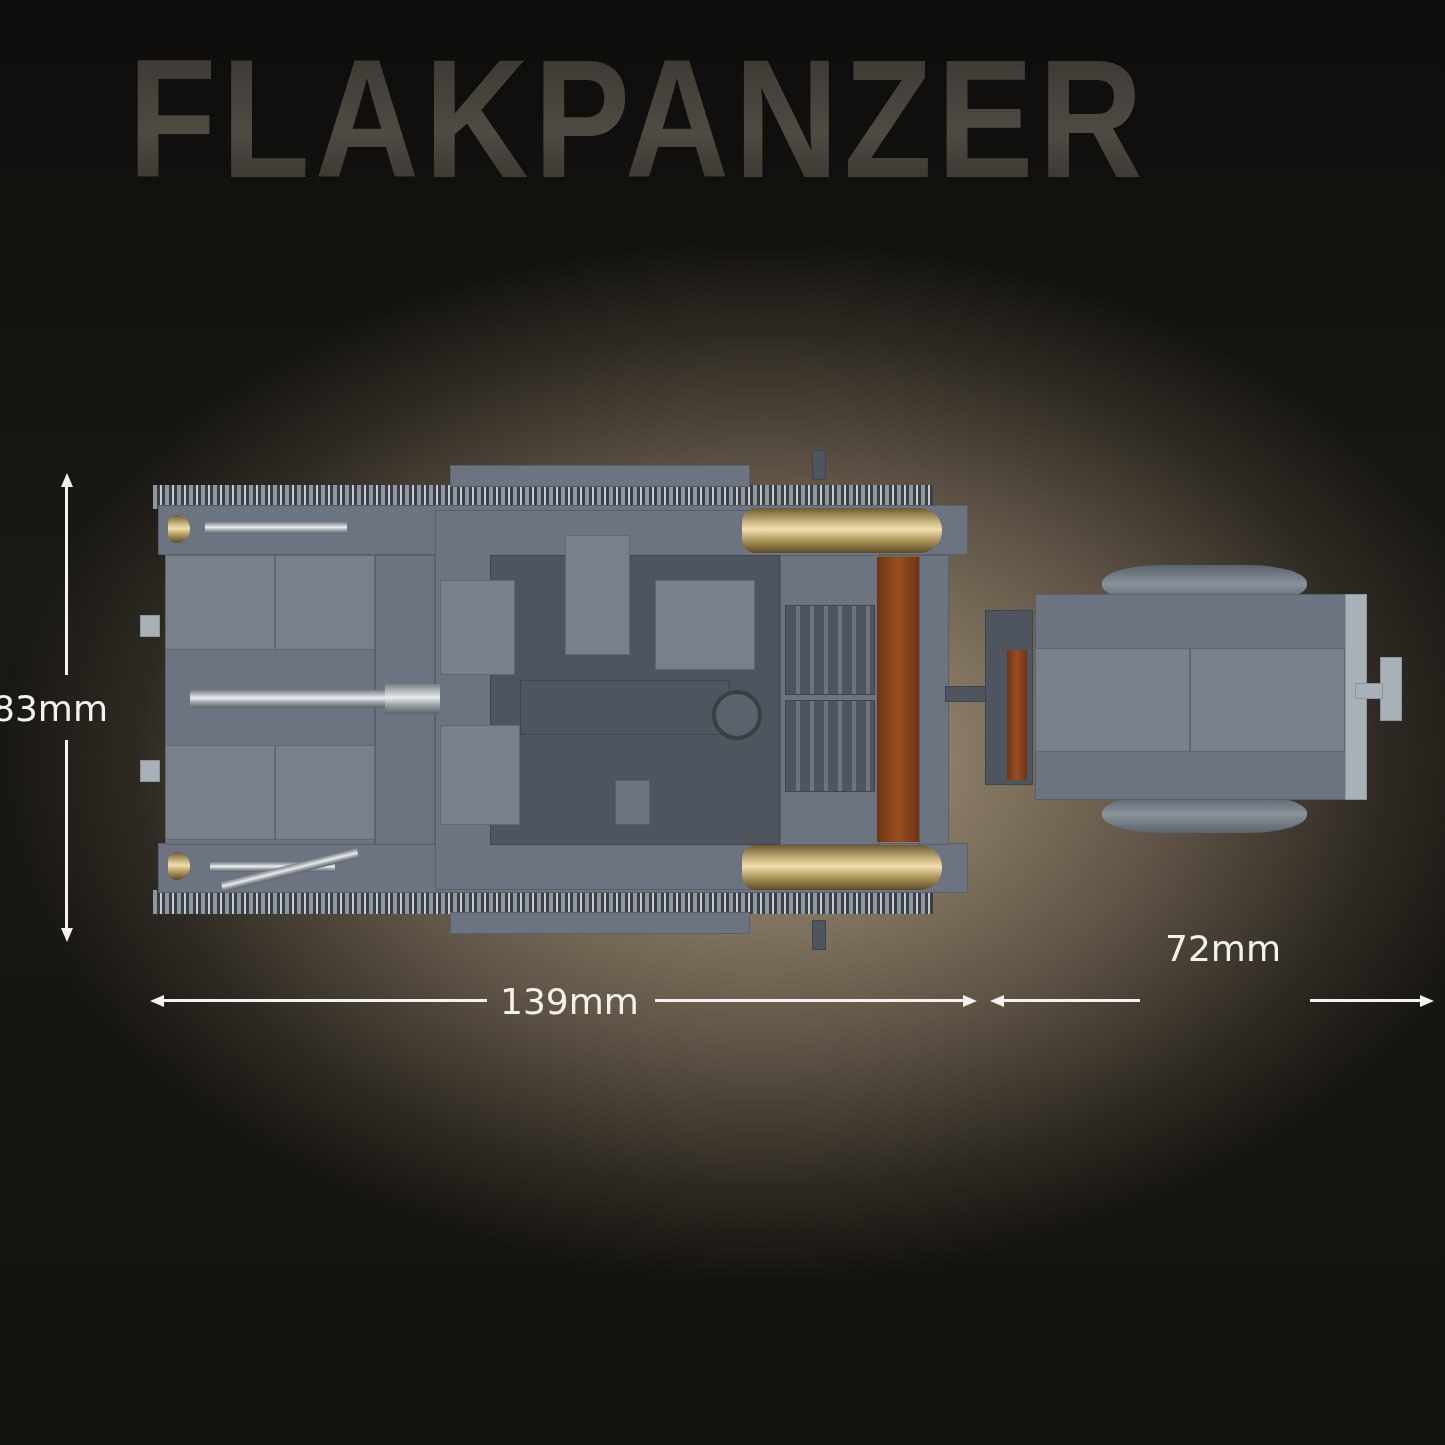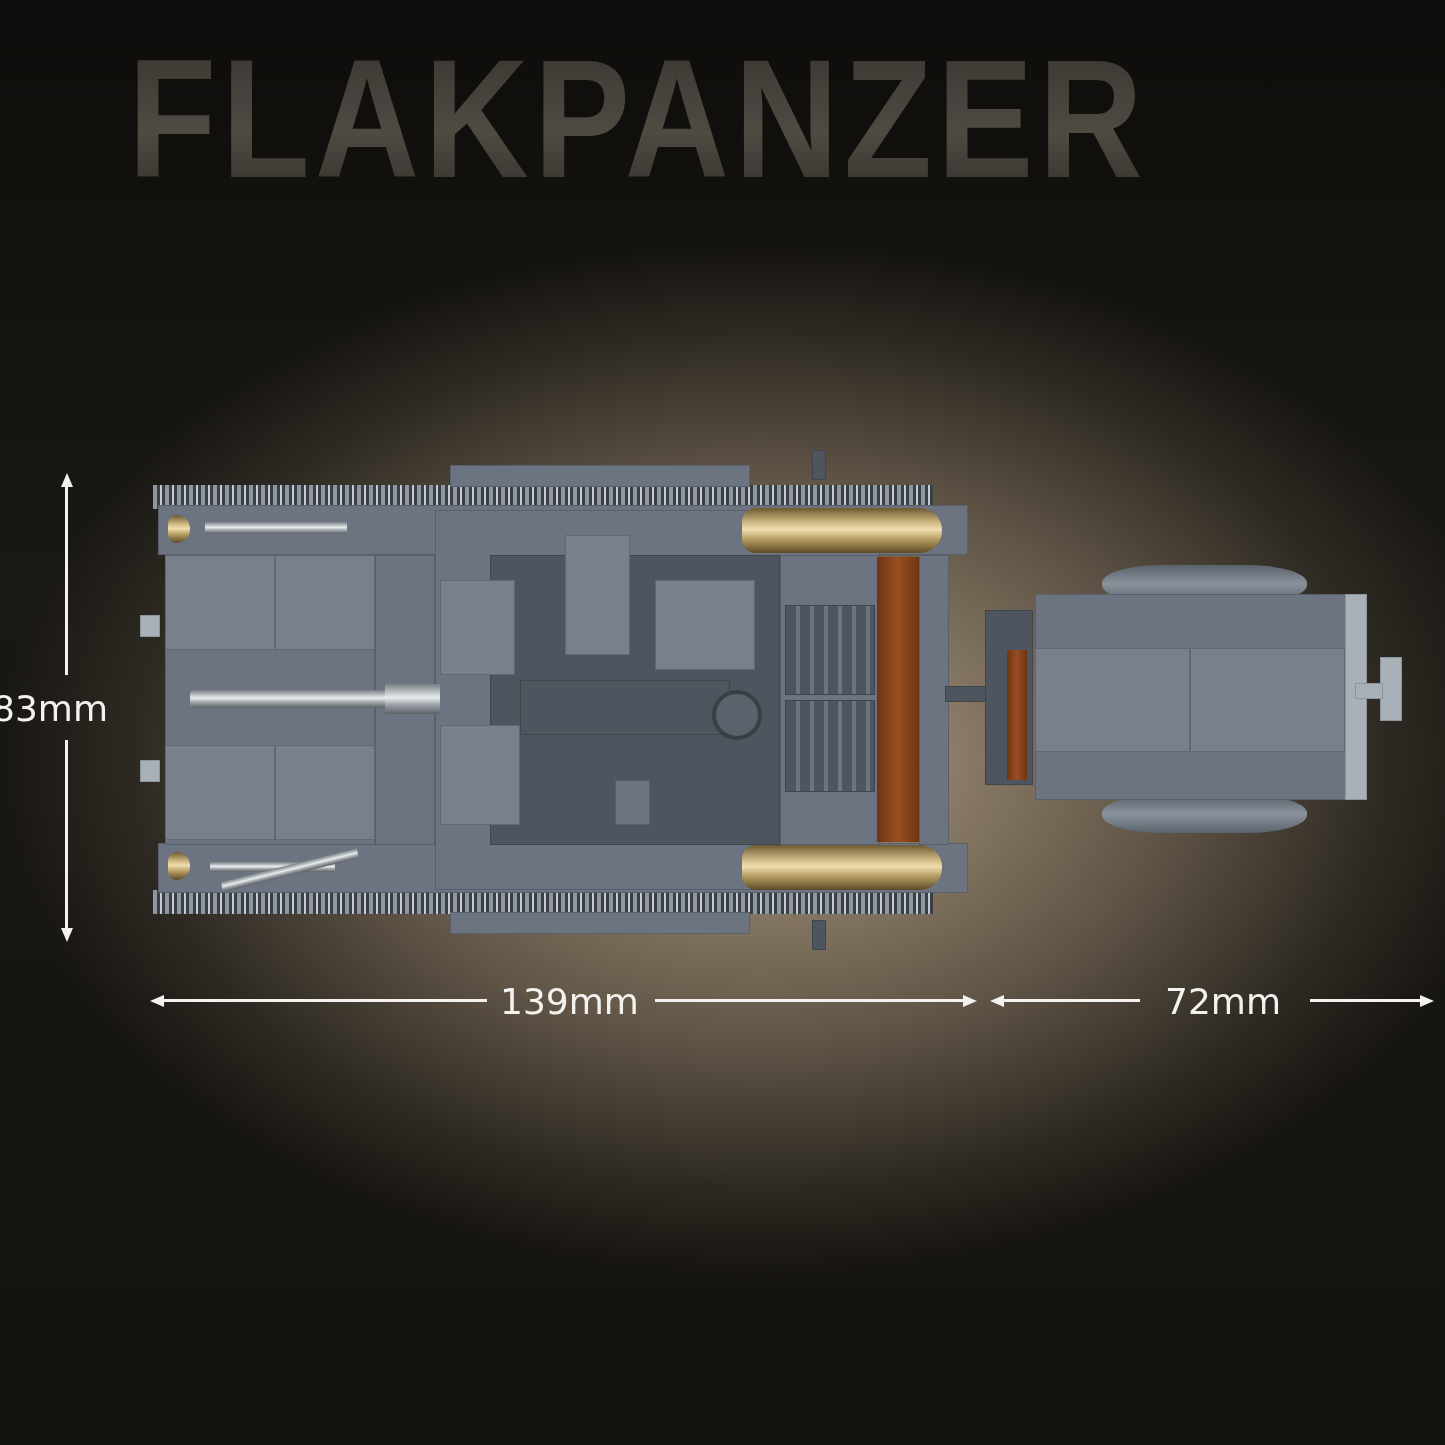--- a/index.html
+++ b/index.html
@@ -52,21 +52,21 @@
   <div class="ahl" style="left:150px;top:995px;border-right:14px solid #f4f2ee;"></div>
   <div class="hline" style="left:162px;top:999px;width:325px;"></div>
   <div class="dimtext" style="left:500px;top:982px;">139mm</div>
   <div class="hline" style="left:655px;top:999px;width:310px;"></div>
   <div class="ahl" style="left:963px;top:995px;border-left:14px solid #f4f2ee;"></div>
 </div>
 
 <div>
   <div class="ahl" style="left:990px;top:995px;border-right:14px solid #f4f2ee;"></div>
   <div class="hline" style="left:1002px;top:999px;width:138px;"></div>
-  <div class="dimtext" style="left:1165px;top:982px;">72mm</div>
+  <div class="dimtext" style="left:1165px;top:929px;">72mm</div>
   <div class="hline" style="left:1310px;top:999px;width:112px;"></div>
   <div class="ahl" style="left:1420px;top:995px;border-left:14px solid #f4f2ee;"></div>
 </div>
 
 <div class="model" style="left:0;top:0;width:1445px;height:1445px;">
 
   <div class="b track" style="left:153px;top:485px;width:780px;height:24px;"></div>
   <div class="b track" style="left:153px;top:890px;width:780px;height:24px;"></div>
 
   <div class="b grey" style="left:450px;top:465px;width:300px;height:22px;"></div>

